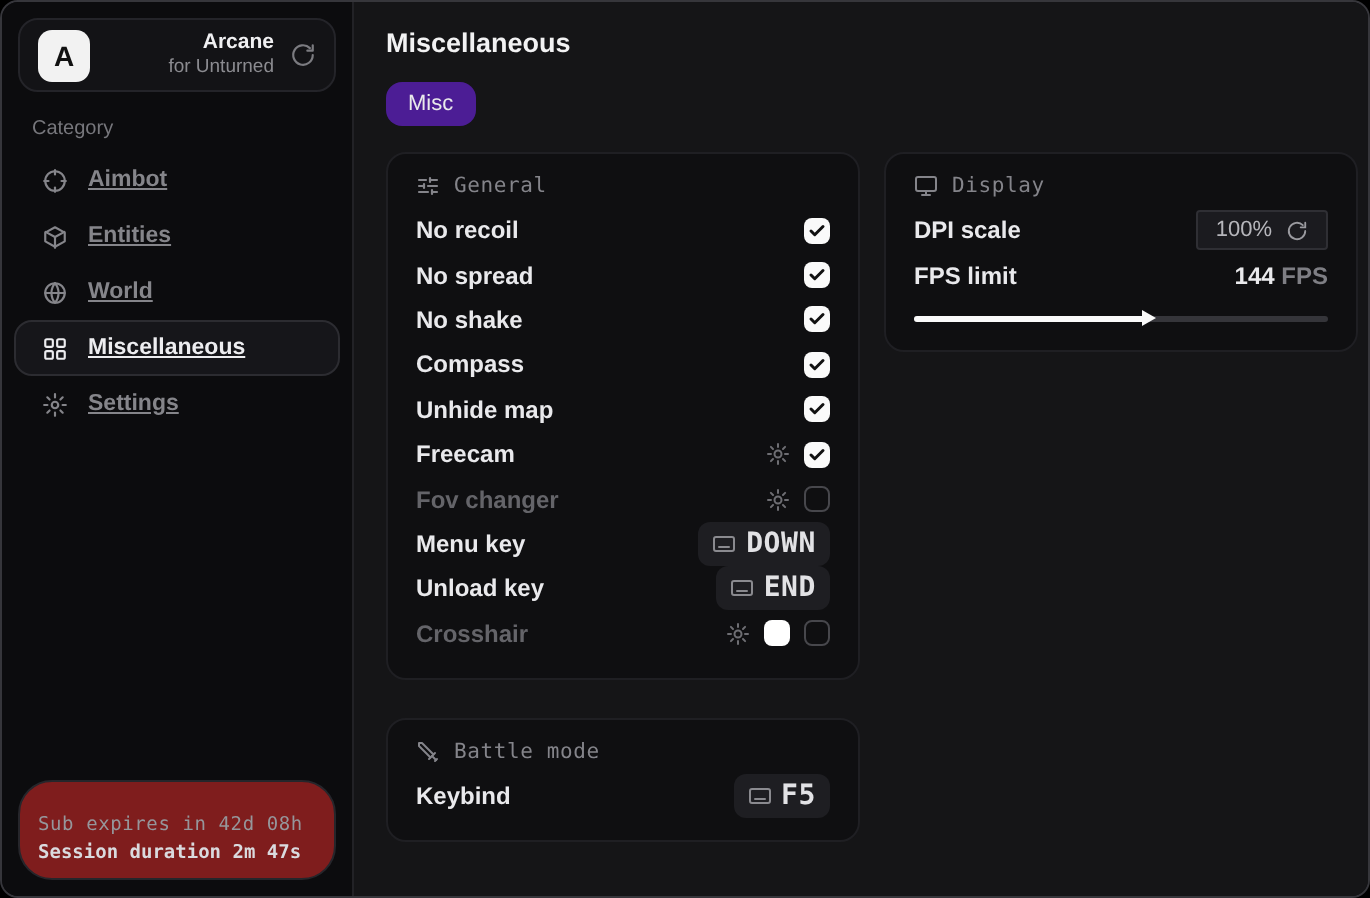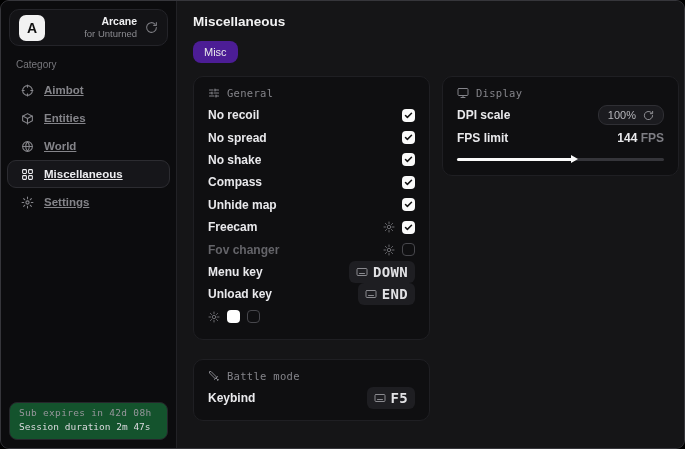--- a/index.html
+++ b/index.html
@@ -32,26 +32,26 @@
   .nav { display:flex; flex-direction:column; }
   .nav-item {
     display:flex; align-items:center; gap:10px; height:28px; padding:0 12px;
     margin:0 6px; color:#85858a; font-size:11.5px; font-weight:bold;
     border:1px solid transparent; border-radius:9px; cursor:pointer;text-decoration:underline;
   }
   .nav-item.active { color:#ededf0; background:#16161a; border-color:#2c2c31; }
   .nav-item .nicon { display:flex; width:14px; justify-content:center; }
   .side-footer {
     position:absolute; left:8px; right:8px; bottom:8px;
-    background:#14532d; border:1px solid #26262b; border-radius:8px;
-    padding:4px 9px 7px;
+    background:#7f1d1d; border:1px solid #26262b; border-radius:17px;
+    padding:16px 9px 7px;
     font-family:"DejaVu Sans Mono", monospace;
   }
   .side-footer .l1 { color:#96969b; font-size:9.5px; letter-spacing:0.3px; }
-  .side-footer .l2 { color:#dadade; font-size:9.5px; font-weight:normal; margin-top:3px; }
+  .side-footer .l2 { color:#dadade; font-size:9.5px; font-weight:bold; margin-top:3px; }
   
   .main { flex:1; background:#151517; padding:13px 16px; }
   .page-title { color:#f2f2f3; font-size:13.5px; font-weight:bold; }
   .tabs { margin-top:12px; }
   .tab-pill {
     display:inline-block; background:#4c1d95; color:#e9e9eb;
     font-size:11px; padding:5px 11px; border-radius:8px; cursor:pointer;
   }
   .columns { display:flex; gap:12px; margin-top:13px; align-items:flex-start; }
   .col { width:237px; display:flex; flex-direction:column; gap:19px; }
@@ -81,21 +81,21 @@
     display:flex; align-items:center; gap:5px; background:#1e1e22;
     border-radius:6px; padding:3px 7px; cursor:pointer;
   }
   .keybadge .kicon { color:#8a8a8f; display:flex; }
   .keybadge .ktext {
     color:#e2e2e5; font-family:"DejaVu Sans Mono", monospace;
     font-size:14px; font-weight:bold; letter-spacing:0.3px;
   }
   .dpi-box {
     display:flex; align-items:center; gap:7px; background:#1b1b1f;
-    border:1px solid #2f2f34; border-radius:9px; padding:3px 9px; cursor:pointer;
+    border:1px solid #2f2f34; border-radius:2px; padding:3px 9px; cursor:pointer;
   }
   .dpi-value { color:#b6b6bb; font-size:11px; }
   .dpi-refresh { color:#9a9a9f; display:flex; }
   .fps-value { font-size:12px; font-weight:bold; }
   .fps-num { color:#e9e9ec; }
   .fps-unit { color:#7e7e84; }
   .slider { position:relative; height:10px; margin-top:5px; cursor:pointer; }
   .slider-track {
     position:absolute; top:4px; left:0; right:0; height:3px;
     background:#35353a; border-radius:2px;
@@ -326,20 +326,21 @@
                   <svg width="12" height="12" viewBox="0 0 24 24" fill="none" stroke="currentColor" stroke-width="2" stroke-linecap="round">
                       <rect x="2" y="5" width="20" height="14" rx="2"></rect>
                       <path d="M7 15h10"></path>
                     </svg>
                 </span>
                 <span class="ktext">END</span>
               </span>
             </span>
           </div>
           <div class="row">
+            <span class="row-label dim">Crosshair</span>
             <span class="controls">
               <span class="gear">
                 <svg width="12" height="12" viewBox="0 0 24 24" fill="none" stroke="currentColor" stroke-width="2" stroke-linecap="round">
                     <circle cx="12" cy="12" r="3.5"></circle>
                     <path d="M12 2v3M12 19v3M2 12h3M19 12h3M4.9 4.9l2.1 2.1M17 17l2.1 2.1M19.1 4.9 17 7M7 17l-2.1 2.1"></path>
                   </svg>
               </span>
               <span class="swatch"></span>
               <span class="checkbox off"></span>
             </span>

